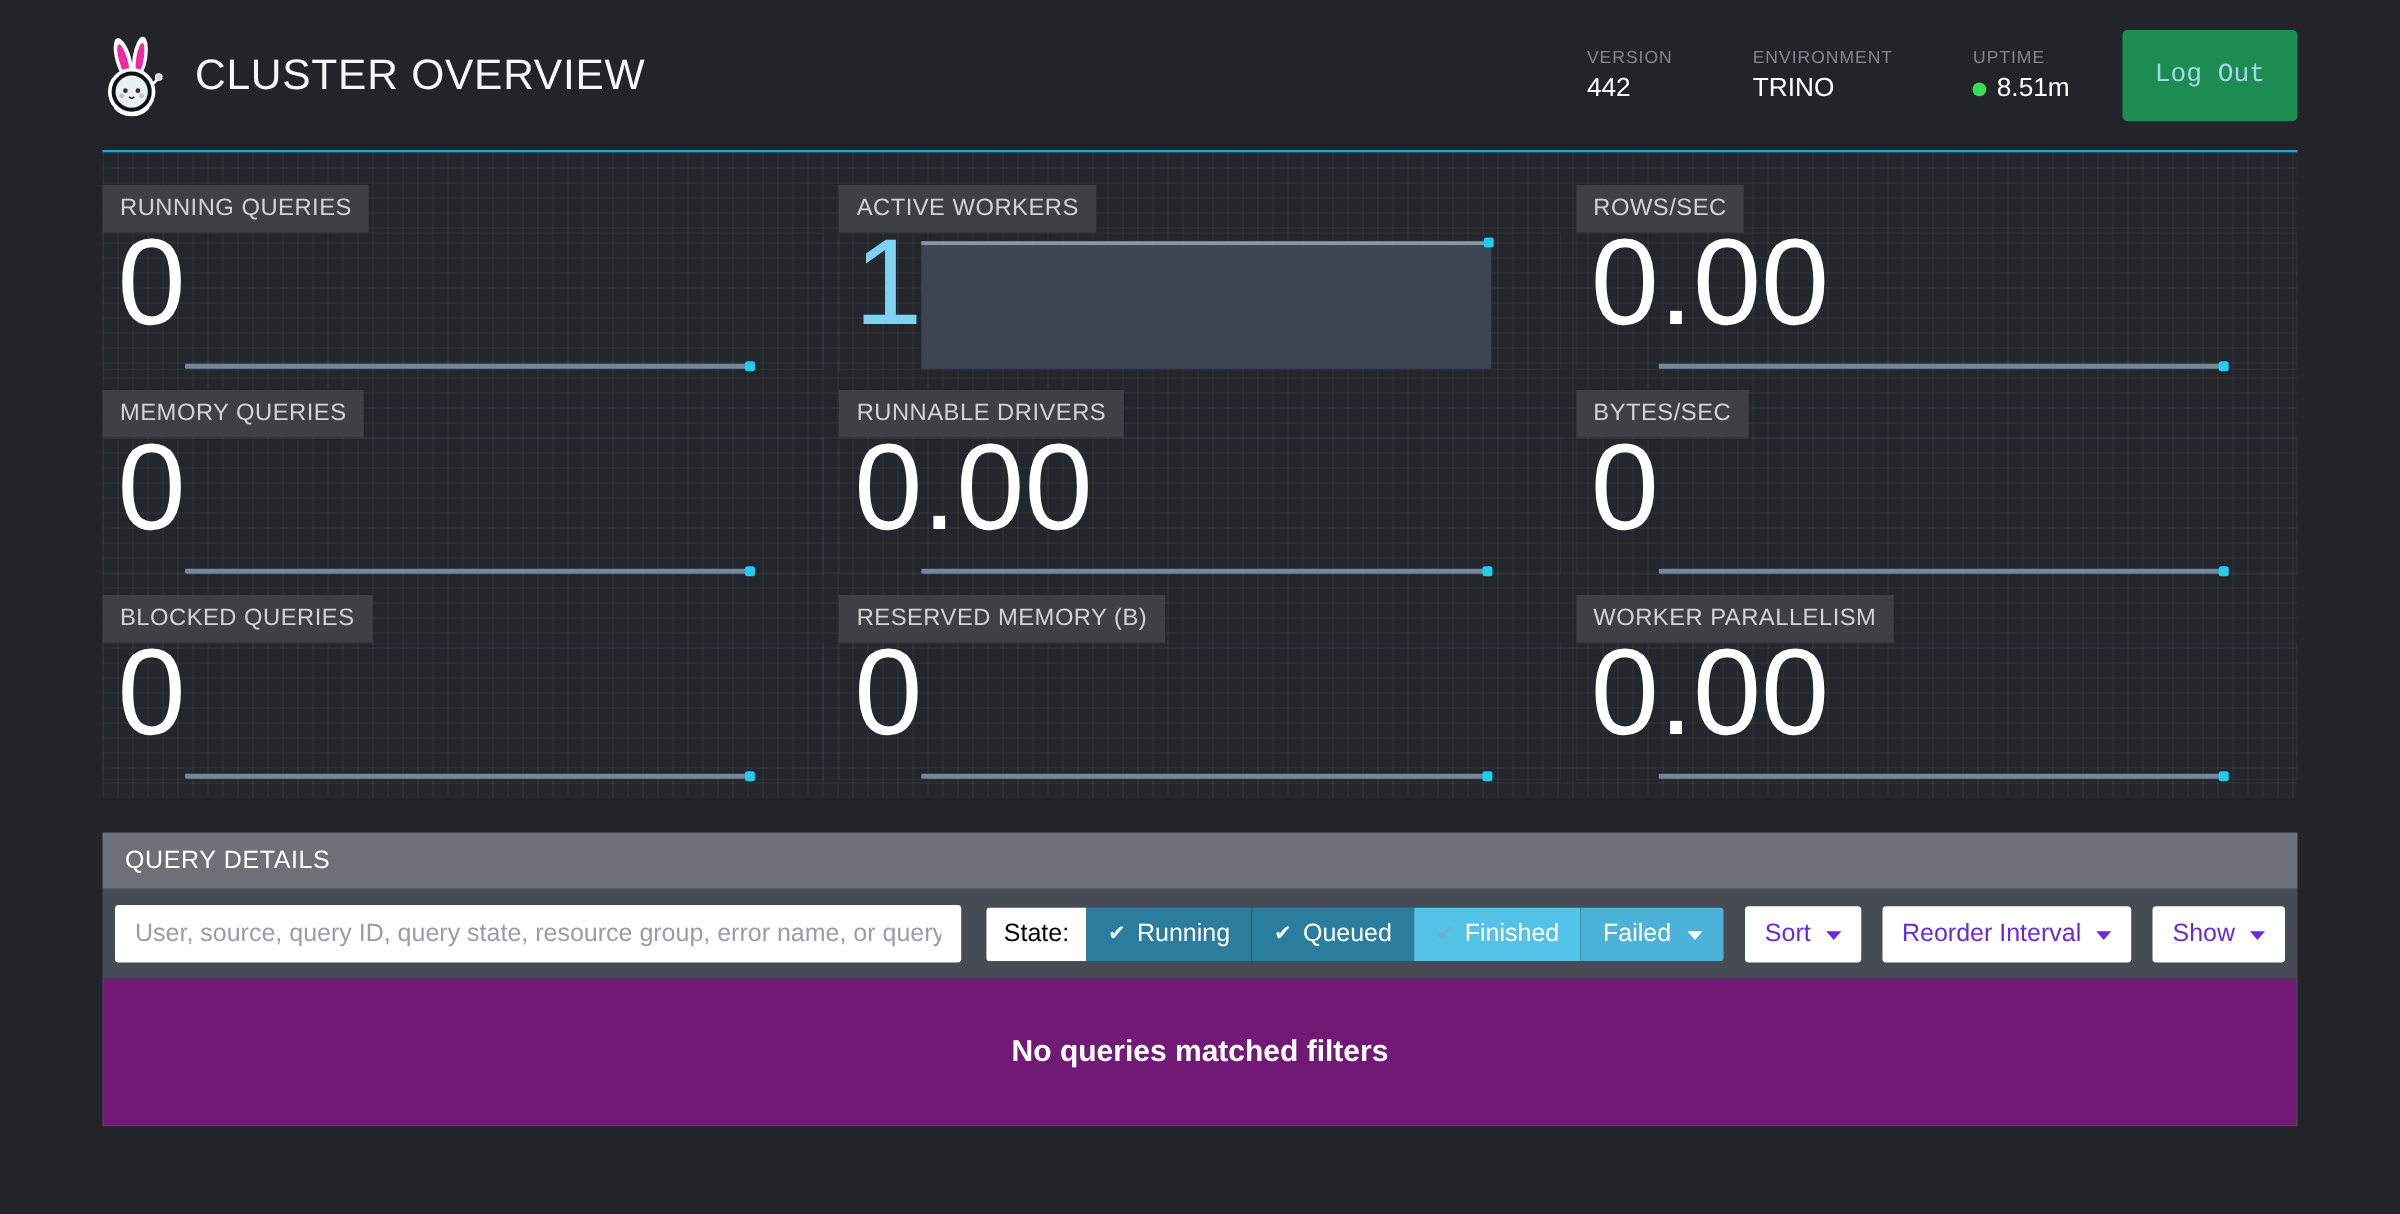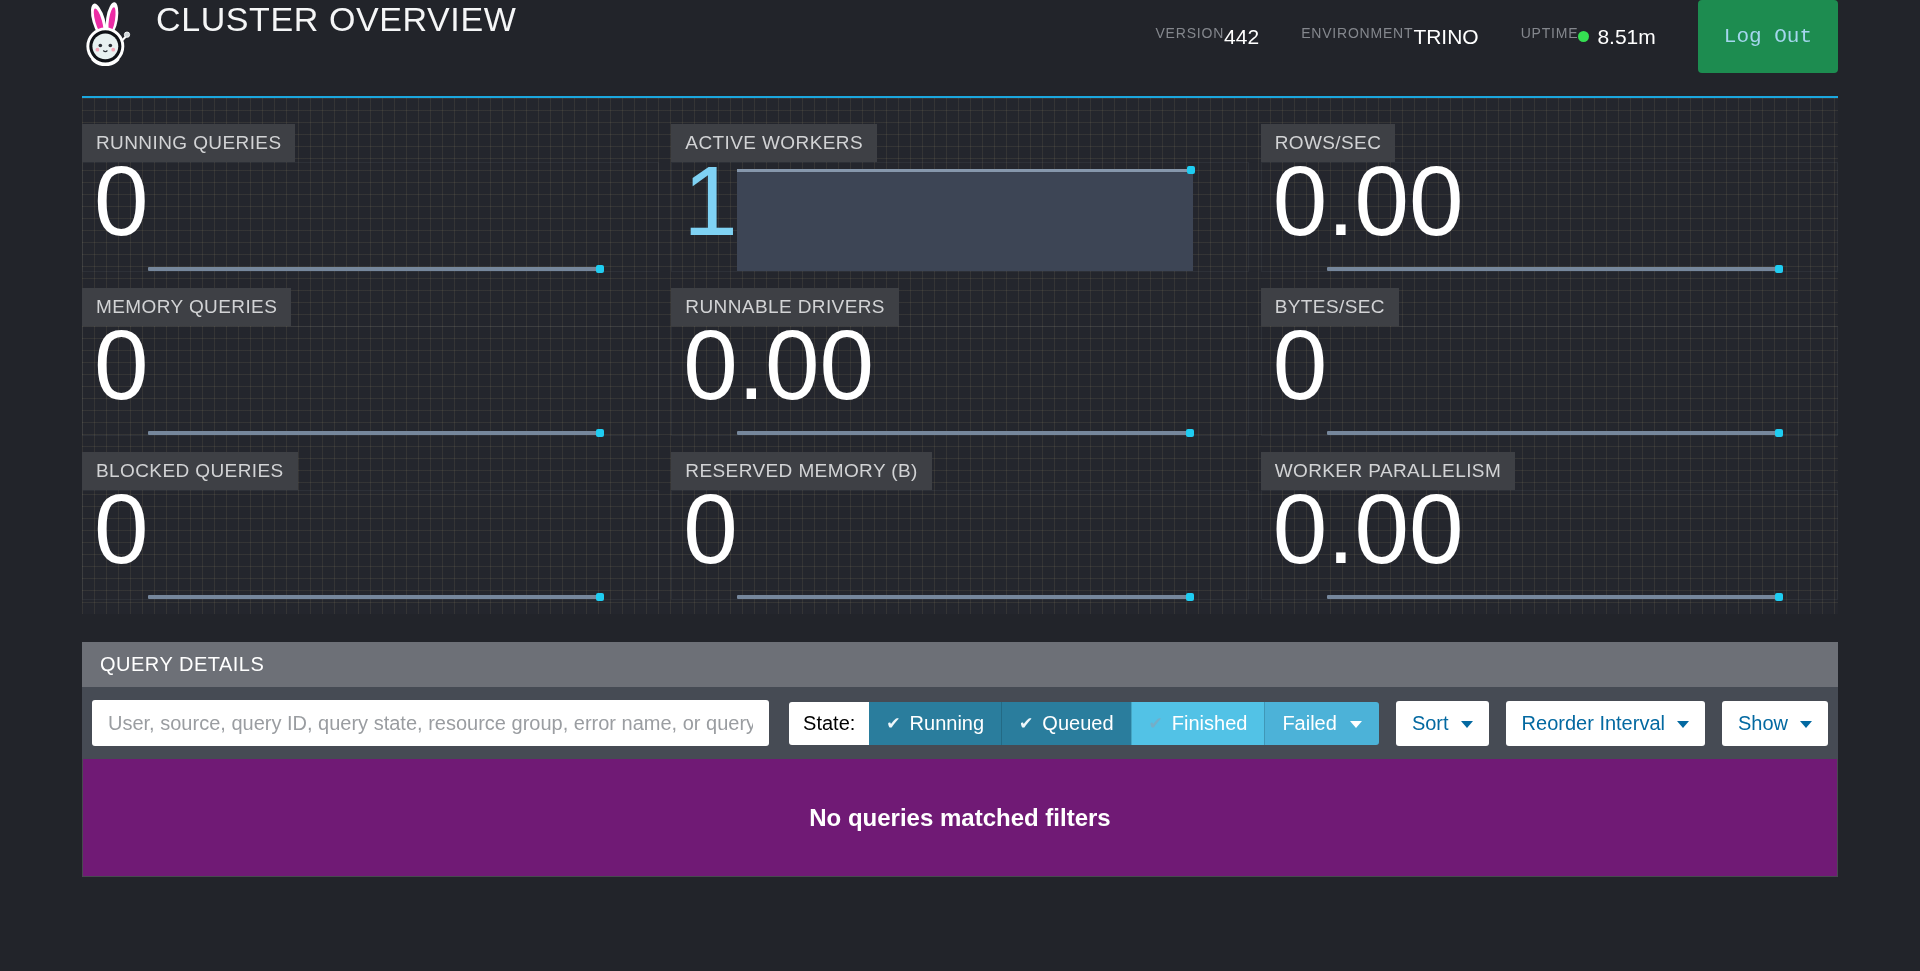--- a/index.html
+++ b/index.html
@@ -6,25 +6,25 @@
   html,body { margin:0; padding:0; }
   body {
     width:1920px; height:971px; overflow:hidden;
     background:#22242a;
     font-family:"Liberation Sans","DejaVu Sans",sans-serif;
     color:#fff;
   }
   .container { width:1756px; margin:0 auto; }
 
   
-  .header { display:flex; align-items:flex-start; height:96px; }
+  .header { display:flex; align-items:center; height:120px; }
   .logo-wrap { width:52px; display:flex; align-items:flex-end; }
   .page-title { font-size:34px; font-weight:400; color:#f5f6f7; letter-spacing:0.6px; margin-left:22px; }
   .header-right { margin-left:auto; display:flex; align-items:center; }
-  .stat { display:flex; flex-direction:row; margin-left:42px; }
+  .stat { display:flex; flex-direction:column; margin-left:64px; }
   .stat-label { font-size:14px; color:#84878d; letter-spacing:0.8px; margin-bottom:6px; }
   .stat-value { font-size:21px; color:#fff; display:flex; align-items:center; }
   .status-dot { width:11px; height:11px; border-radius:50%; background:#35e052; display:inline-block; margin-right:8px; }
   .logout-btn {
     margin-left:42px; background:#1d8c50; color:#a5d6ee; border:none; cursor:pointer;
     font-size:21px; padding:25px 26px; border-radius:4px; font-family:Liberation Mono, monospace;
   }
   .header-divider { border-bottom:2px solid #1ba7de; }
 
   
@@ -94,21 +94,21 @@
   .state-btn.light { background:#52c2e6; }
   .state-btn.mid { background:#4cb2d8; }
   .check { font-size:17px; color:#eef7fb; }
   .check.muted { color:#74aec8; }
   .caret {
     display:inline-block; width:0; height:0;
     border-left:6px solid transparent; border-right:6px solid transparent;
     border-top:7px solid currentColor; margin-left:4px; position:relative; top:1px;
   }
   .toolbar-btn {
-    background:#fff; color:#0369a1; border:none; cursor:pointer; font-family:inherit;
+    background:#fff; color:#6d28d9; border:none; cursor:pointer; font-family:inherit;
     font-size:20px; padding:11px 16px; border-radius:3px; margin-left:17px; flex-shrink:0;
     display:flex; align-items:center; gap:8px;
   }
   .qd-panel {
     background:#701a75; border:1px solid #47494f; border-top:none;
     height:118px; display:flex; align-items:center; justify-content:center;
   }
   .empty-msg { font-size:24px; font-weight:bold; color:#fff; }
 </style>
 </head>

